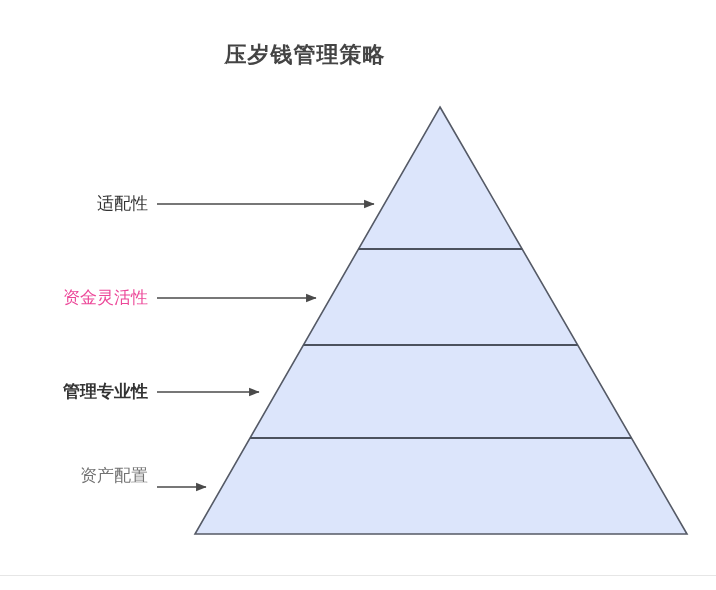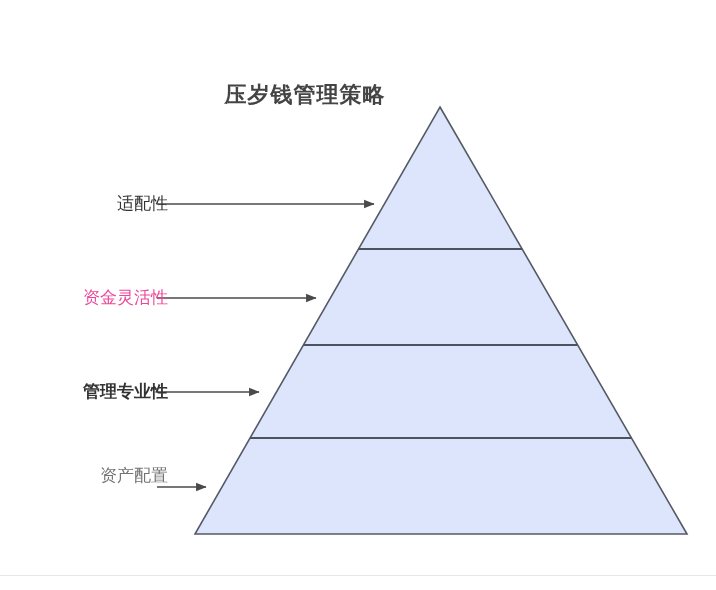--- a/index.html
+++ b/index.html
@@ -40,35 +40,34 @@
     left: -53px;
   }
   .tier-label {
     position: absolute;
     font-size: 17px;
     color: #333333;
     line-height: 20px;
     text-align: right;
     white-space: nowrap;
     user-select: none;
-    padding-left: 20px;
   }
   .footer-rule {
     position: absolute;
     left: 0;
     top: 575px;
     width: 716px;
     height: 1px;
     background: #e6e6e6;
   }
 </style>
 </head>
 <body style="background: rgb(255, 255, 255);">
 
-<div class="page-title" style="color: rgb(68, 68, 68); margin-top: 40px;">
+<div class="page-title" style="color: rgb(68, 68, 68);">
   <span>压岁钱管理策略</span>
 </div>
 
 <svg id="canvas" viewBox="0 0 716 590">
   <defs>
     <marker id="arrowhead" markerWidth="7" markerHeight="7" refX="6.2" refY="3" orient="auto" markerUnits="strokeWidth">
       <path d="M0,0.3 L6.6,3 L0,5.7 z" fill="#4a4a4a"></path>
     </marker>
   </defs>
 

